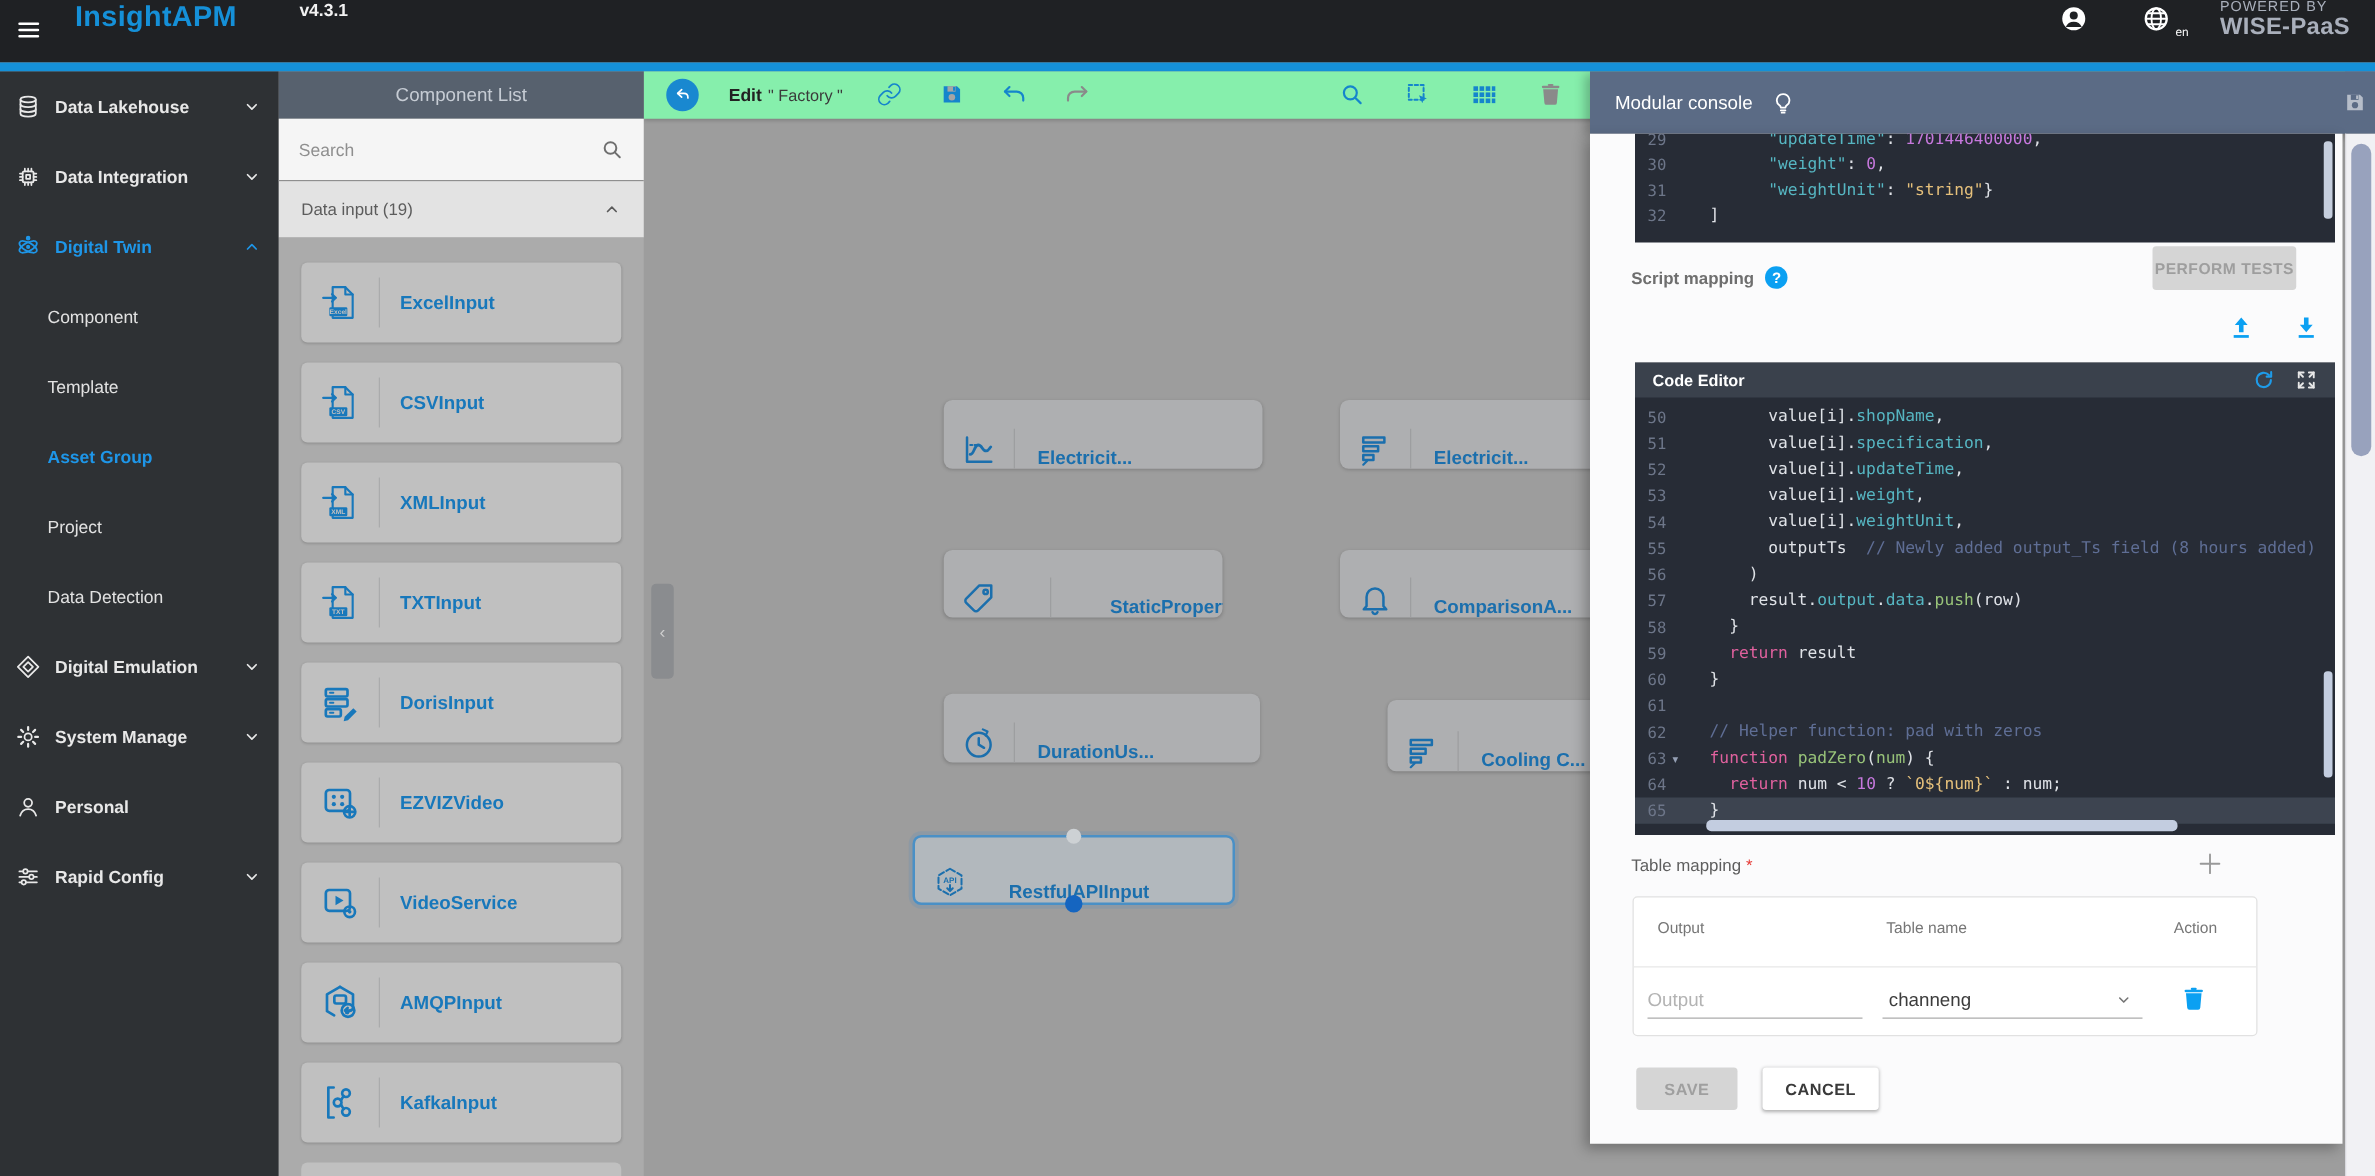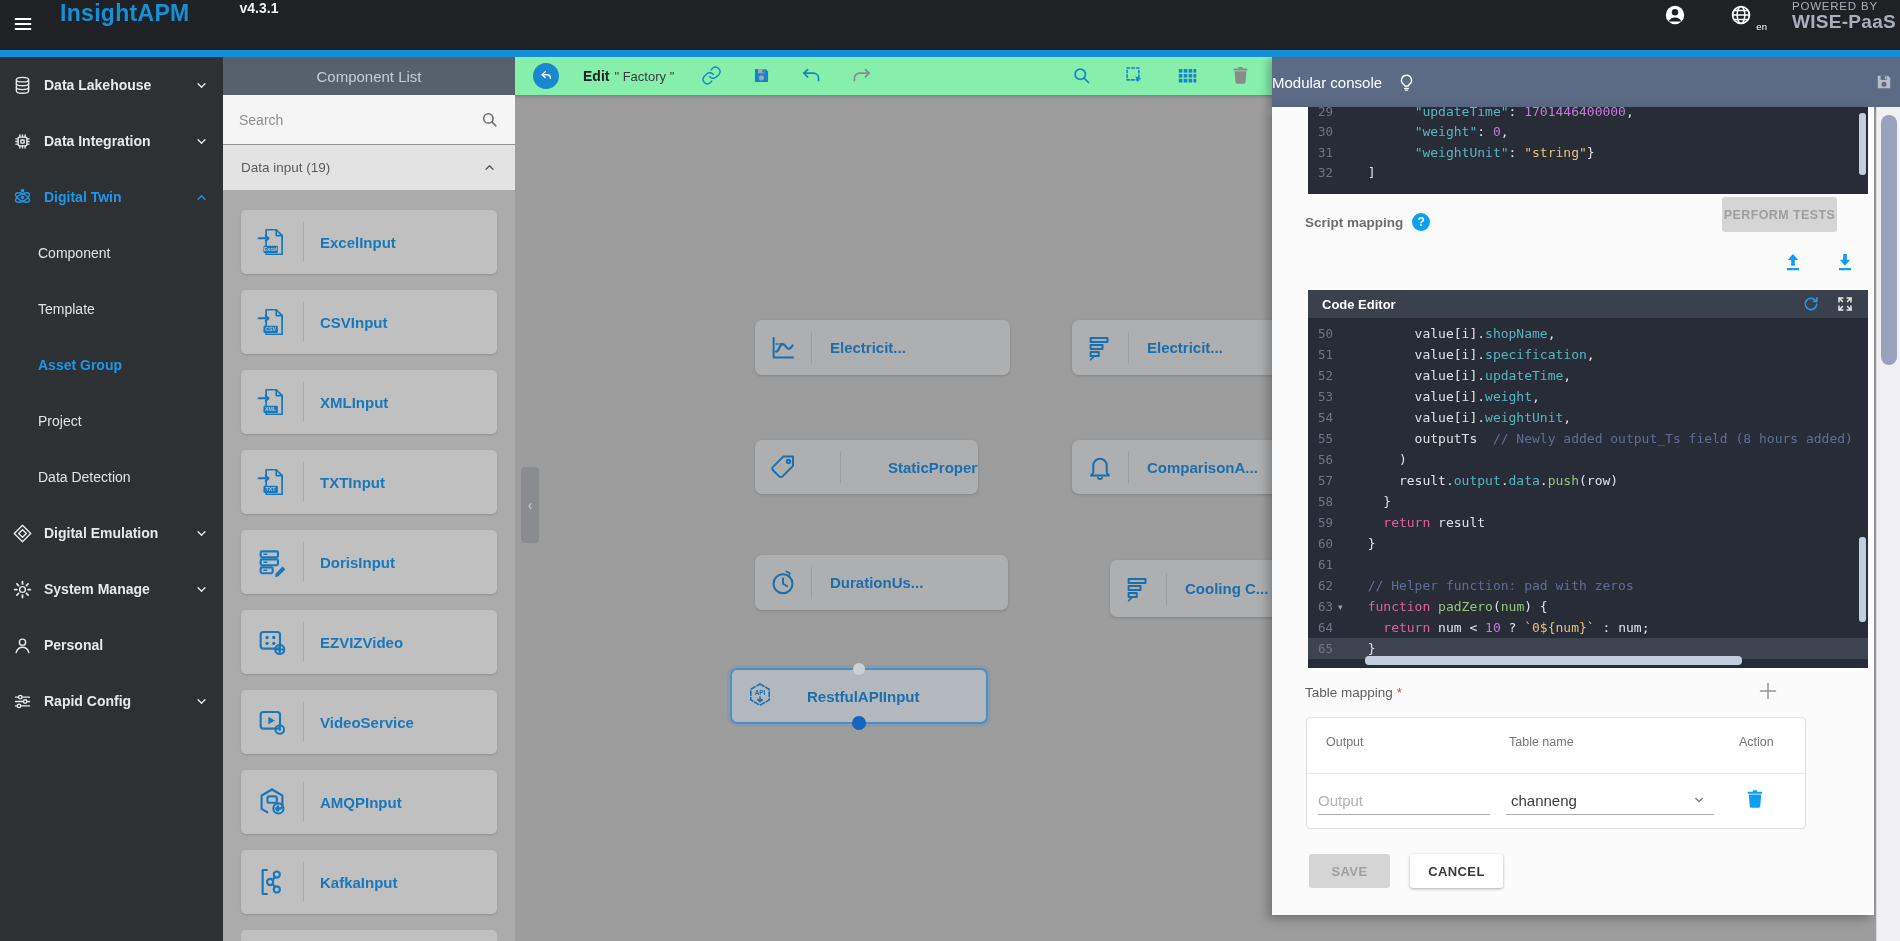--- a/index.html
+++ b/index.html
@@ -13,21 +13,21 @@
   .hamburger { width:46px; height:50px; display:flex; align-items:center; justify-content:center;
                background:none; border:none; color:#fff; cursor:pointer; }
   .hamburger svg { width:22px; height:22px; }
   .brand { margin-left:14px; font-size:23px; font-weight:bold; color:#1590d8; letter-spacing:.3px; }
   .version { margin-left:50px; font-size:14px; font-weight:bold; color:#f2f2f2; }
   .topbar-right { margin-left:auto; display:flex; align-items:center; }
   .tb-iconbtn { background:none; border:none; color:#fff; cursor:pointer; position:relative;
                 width:30px; height:30px; margin-right:36px; }
   .tb-iconbtn svg { width:24px; height:24px; }
   .lang-tag { position:absolute; right:-11px; bottom:-1px; font-size:9.5px; color:#fff; }
-  .powered { margin-right:4px; color:#a9afbb; line-height:1.05; text-align:left; }
+  .powered { margin-right:20px; color:#a9afbb; line-height:1.05; text-align:left; }
   .powered .p1 { font-size:11.5px; letter-spacing:.8px; }
   .powered .p2 { font-size:19px; font-weight:bold; letter-spacing:.3px; }
   .accent-line { position:absolute; left:0; top:50px; width:1900px; height:7px; background:#1590d8; z-index:60; }
 
   
   .sidebar { position:absolute; left:0; top:57px; width:223px; bottom:0; background:#2e3134; z-index:40; }
   .sb-item { height:56px; display:flex; align-items:center; padding:0 14px 0 12px;
              color:#e8e8e8; font-size:14px; font-weight:bold; cursor:pointer; }
   .sb-item .ic { width:21px; height:21px; margin-right:11px; flex:none; }
   .sb-item .ic svg { width:100%; height:100%; }
@@ -74,37 +74,37 @@
   .tb-mode { margin-left:24px; font-size:14px; font-weight:bold; color:#222; }
   .tb-target { margin-left:5px; font-size:13px; color:#3a3a3a; }
   .ctb-btn { background:none; border:none; cursor:pointer; width:22px; height:22px; padding:0; }
   .ctb-btn svg { width:21px; height:21px; }
   .blue-ic { color:#1585cc; } .gray-ic { color:#8a8a8a; }
   .ml26 { margin-left:26px; } .ml28 { margin-left:28px; }
   .tb-rightgrp { position:absolute; left:555px; top:0; height:100%; display:flex; align-items:center; gap:31px; }
   .collapse-handle { position:absolute; left:6px; top:410px; width:18px; height:76px; background:#8a8c8f;
                      border-radius:4px; display:flex; align-items:center; justify-content:center;
                      color:#cfcfcf; font-size:14px; cursor:pointer; }
-  .node { position:absolute; background:#aeafb1; border-radius:7px; display:flex; align-items:center;
+  .node { position:absolute; background:#aeafb1; border-radius:7px; display:flex; align-items:flex-end;
           box-shadow:0 1px 3px rgba(0,0,0,.18); cursor:grab; }
   .node .nic { width:56px; display:flex; align-items:center; justify-content:center; color:#1b6fad; flex:none; }
   .node .nic svg { width:30px; height:30px; }
   .node .ndiv { width:1px; height:32px; background:#9d9ea0; flex:none; }
   .node .nlbl { margin-left:18px; font-size:15px; font-weight:bold; color:#1b6fad;
                 white-space:nowrap; overflow:hidden; }
   .node .dot { display:none; }
   .node.selected { background:#b2b8bd; border:2px solid #4a90c6; box-shadow:0 0 0 3px rgba(86,140,190,.22); }
   .node.selected .ndiv { background:transparent; }
   .node.selected .dot { display:block; position:absolute; left:50%; transform:translateX(-50%); border-radius:50%; }
   .node.selected .dot-top { top:-7px; width:12px; height:12px; background:#cdd1d4; }
   .node.selected .dot-bottom { bottom:-8px; width:14px; height:14px; background:#1565c0; }
 
   
   .console-header { position:absolute; left:1272px; top:57px; width:628px; height:50px; background:#5b6b85;
-                    display:flex; align-items:center; z-index:50;
+                    display:flex; align-items:center; padding-left:20px; z-index:50;
                     box-shadow:-4px 2px 8px rgba(0,0,0,.25); }
   .console-title { color:#fff; font-size:15px; }
   .console-header .bulb { width:19px; height:19px; color:#fff; margin-left:15px; }
   .console-header .bulb svg { width:100%; height:100%; }
   .console-header .floppy { position:absolute; right:6px; width:20px; height:20px; color:#b6bdc9; border:none;
                             background:none; cursor:pointer; padding:0; }
   .console-header .floppy svg { width:20px; height:20px; }
   .console-body { position:absolute; left:1272px; top:107px; width:602px; height:808px; background:#fbfbfc;
                   z-index:50; box-shadow:-4px 4px 10px rgba(0,0,0,.28); }
 

